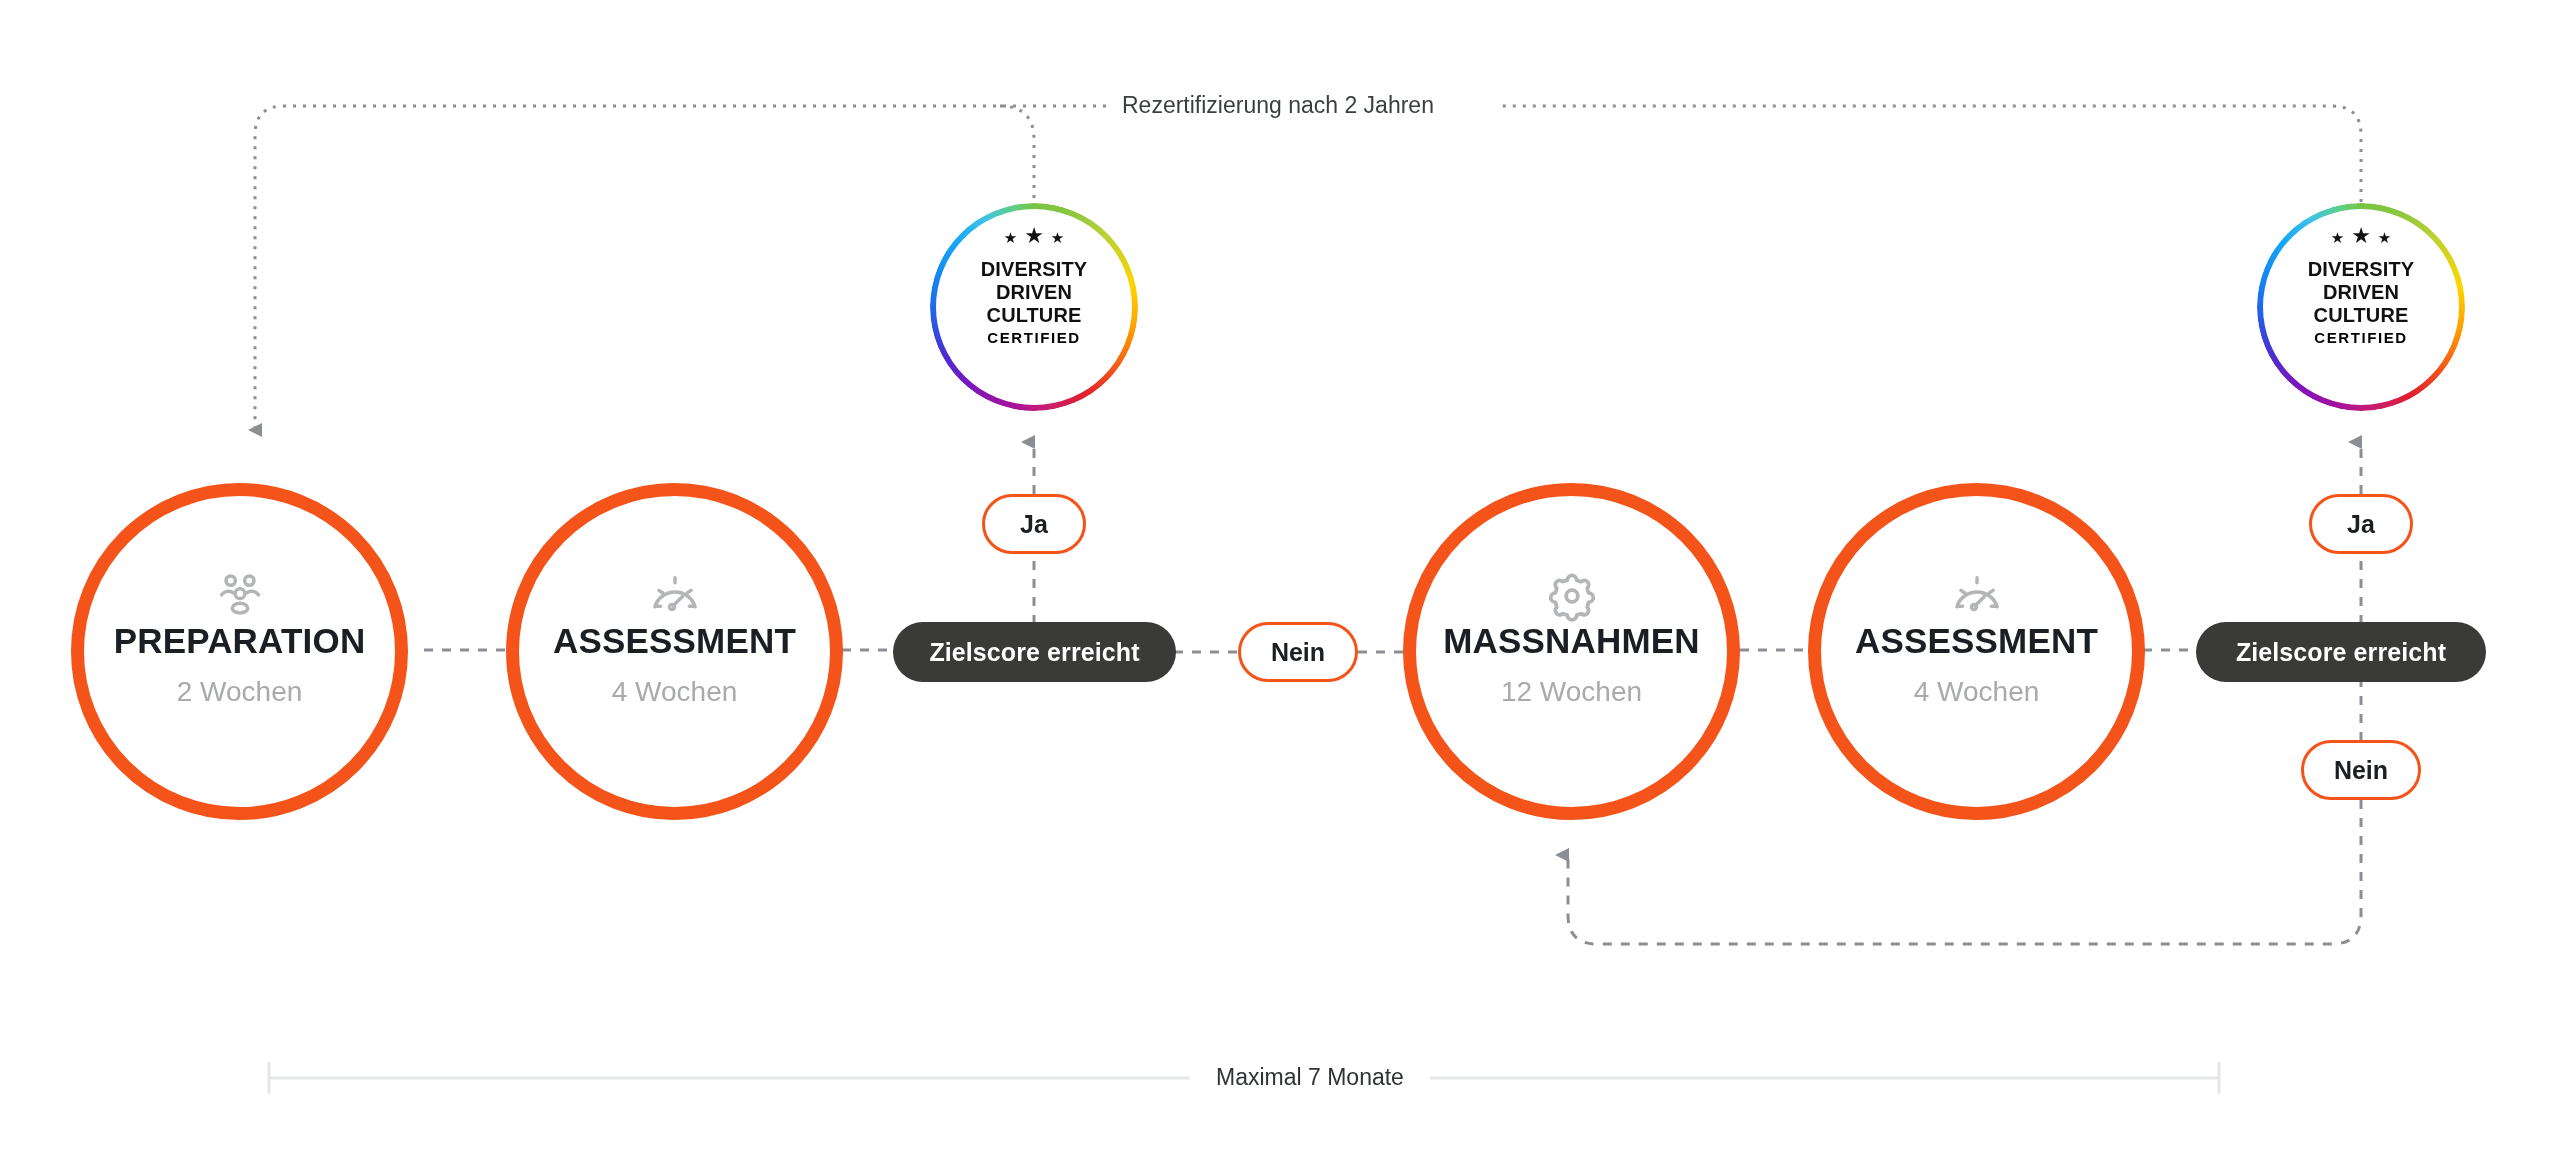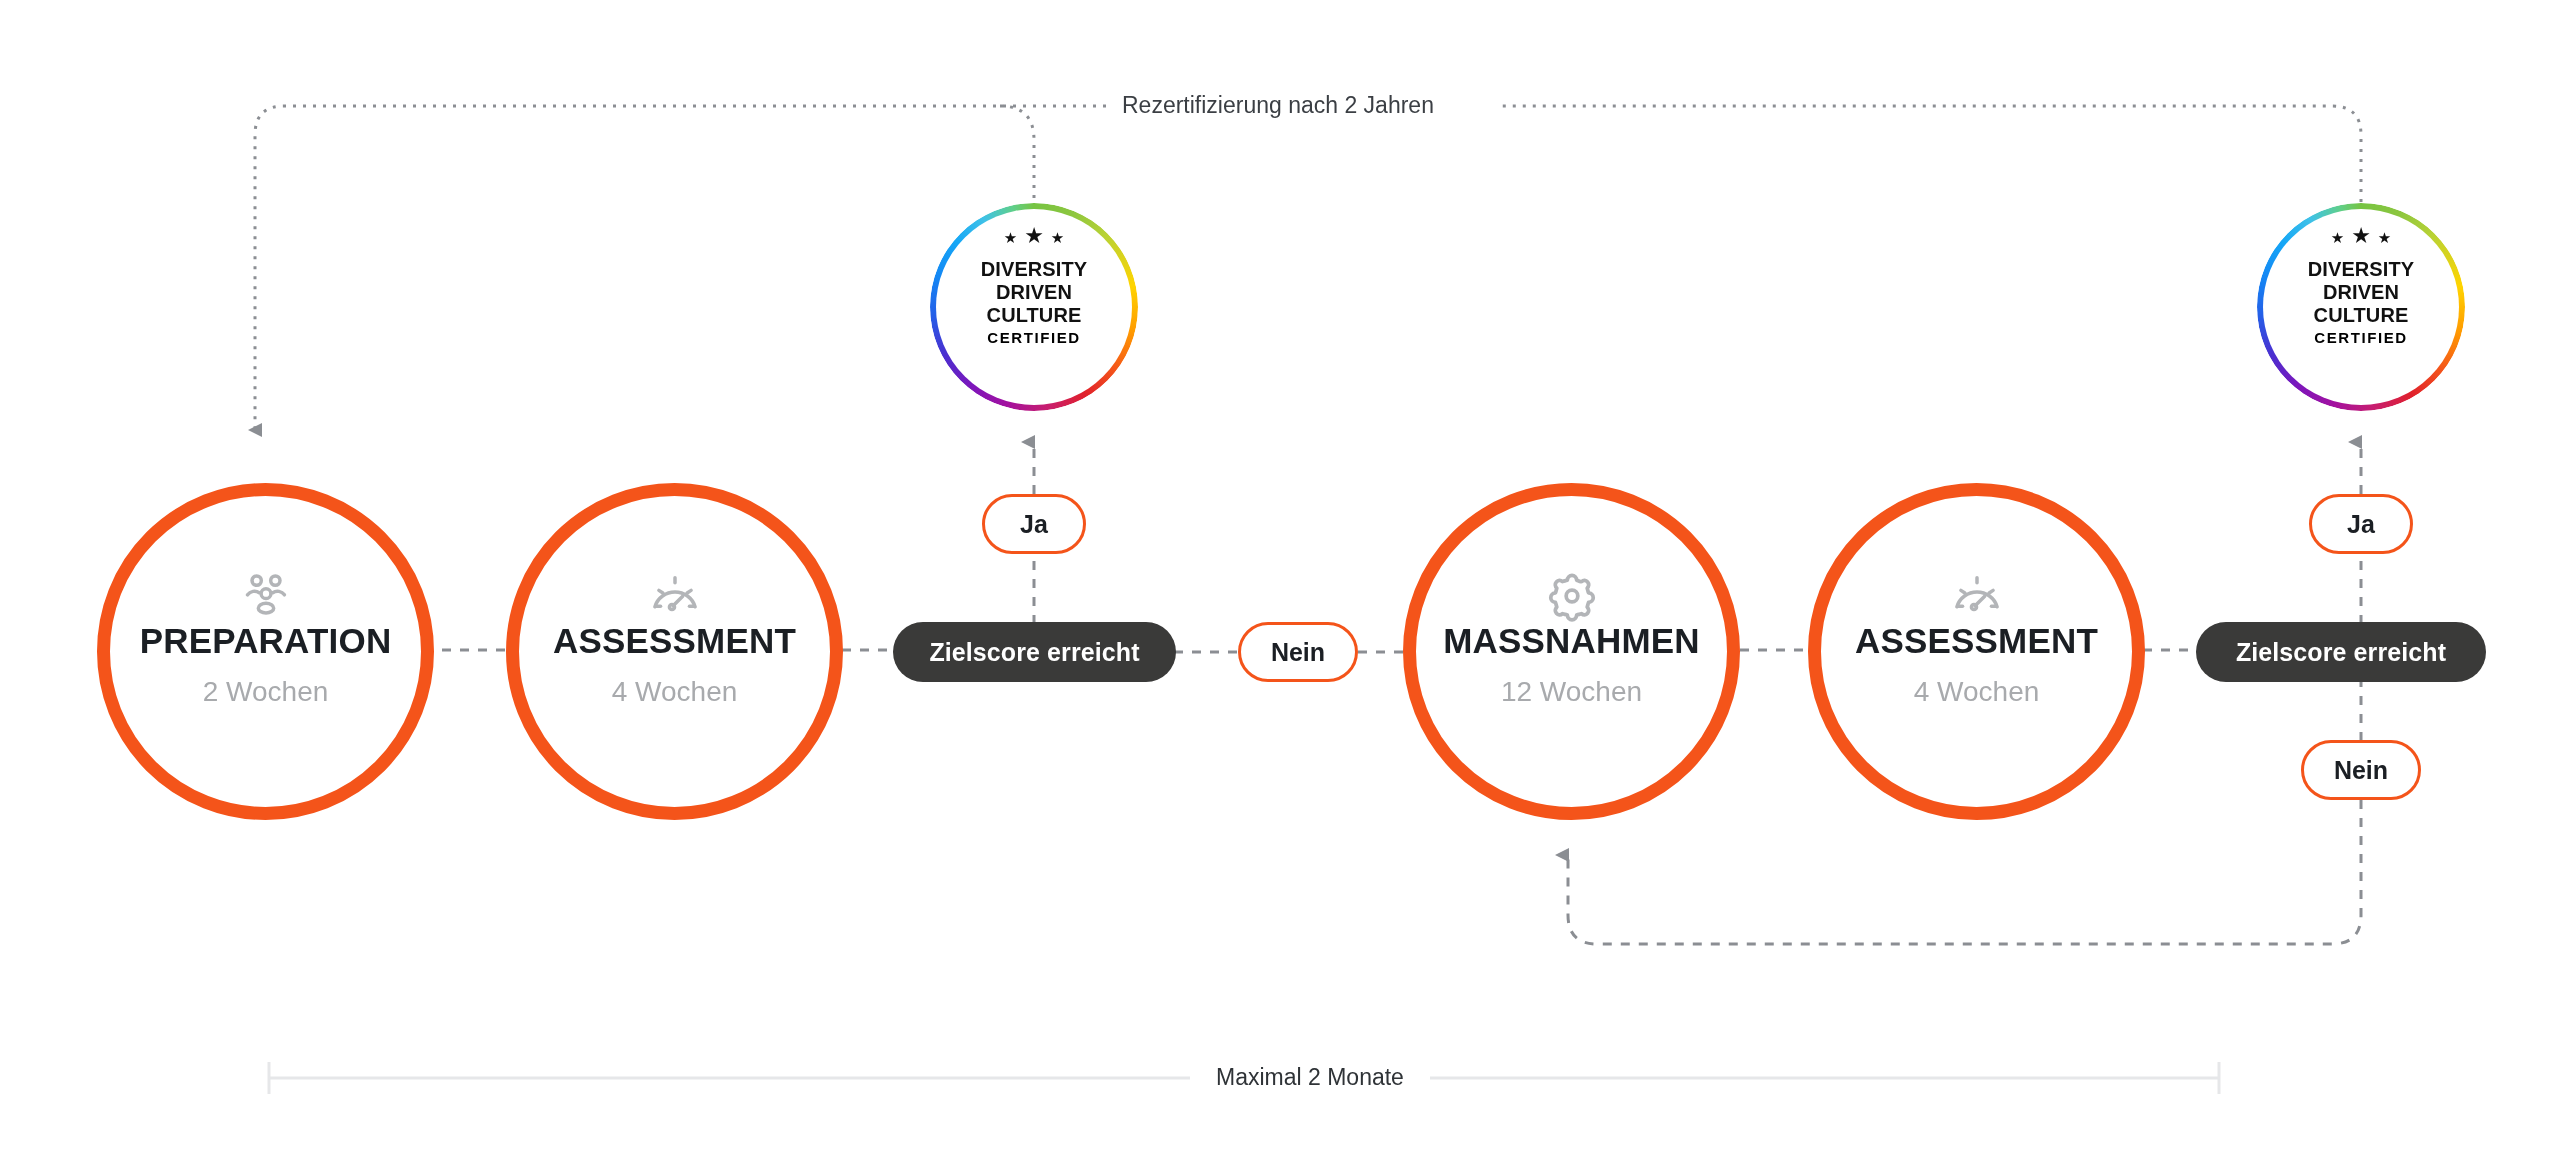--- a/index.html
+++ b/index.html
@@ -124,23 +124,23 @@
     <path d="M1000 106 Q1034 106 1034 140 L1034 205" fill="none" stroke="#8b8e93" stroke-width="3" stroke-dasharray="3 7"></path>
 
     <line x1="268" y1="1078" x2="1190" y2="1078" stroke="#e6e7e9" stroke-width="3"></line>
     <line x1="1430" y1="1078" x2="2220" y2="1078" stroke="#e6e7e9" stroke-width="3"></line>
     <line x1="269" y1="1062" x2="269" y2="1094" stroke="#e6e7e9" stroke-width="3"></line>
     <line x1="2219" y1="1062" x2="2219" y2="1094" stroke="#e6e7e9" stroke-width="3"></line>
   </svg>
 
   <div class="wire-label" style="left:1106px;top:94px;">Rezertifizierung nach 2 Jahren</div>
 
-  <div class="span-label" style="left:1196px;top:1066px;">Maximal 2 Monate</div>
-
-  <div class="stage-node" style="left:97px;top:483px;width:337px;height:337px;text-align:right;">
+  <div class="span-label" style="left:1196px;top:1066px;">Maximal 7 Monate</div>
+
+  <div class="stage-node" style="left:71px;top:483px;width:337px;height:337px;text-align:right;">
     <svg class="stage-icon" viewBox="0 0 24 24">
       <g fill="none" stroke="#b3b5b8" stroke-width="1.5" stroke-linecap="round">
         <circle cx="8" cy="5.4" r="2"></circle>
         <circle cx="16" cy="5.4" r="2"></circle>
         <circle cx="12" cy="11" r="2.1"></circle>
         <path d="M9.1 10.6a3.6 3.6 0 0 0-5 .9"></path>
         <path d="M14.9 10.6a3.6 3.6 0 0 1 5 .9"></path>
         <ellipse cx="12" cy="17.2" rx="3.3" ry="2.1"></ellipse>
       </g>
     </svg>

